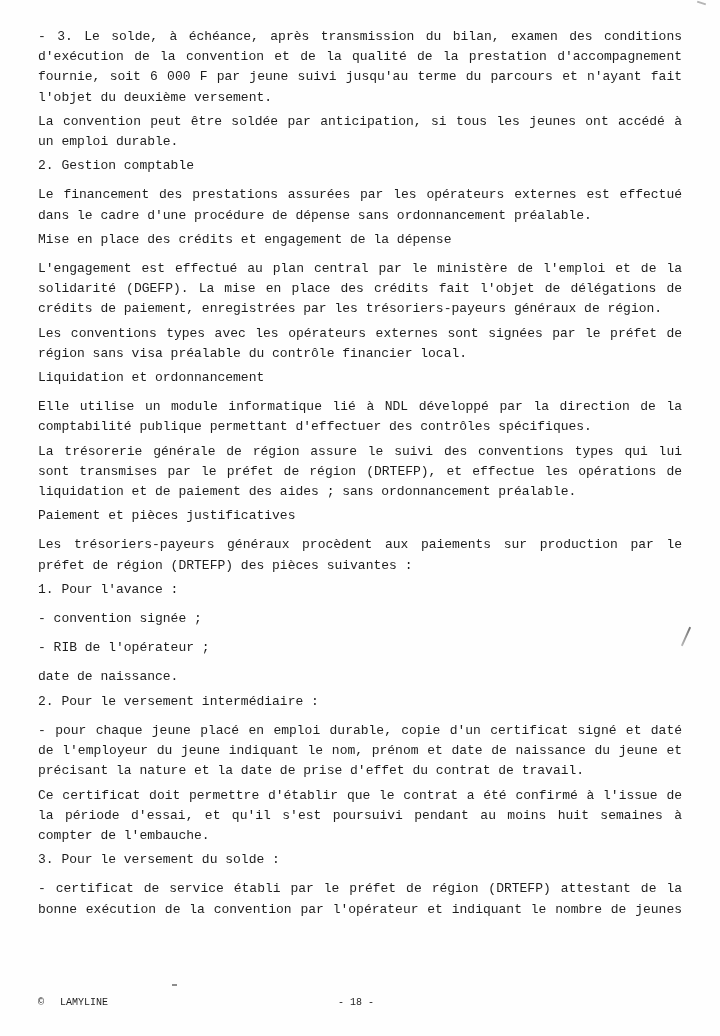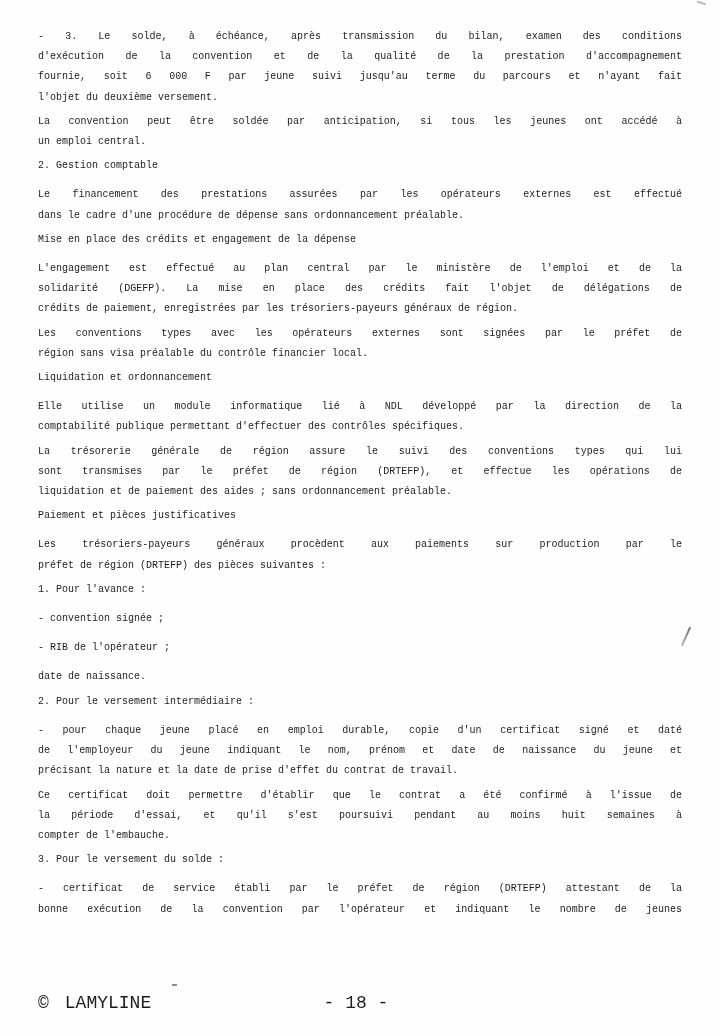--- a/index.html
+++ b/index.html
@@ -22,37 +22,37 @@
     left: 38px;
     width: 644px;
   }
   .para {
     margin: 0 0 4px 0;
   }
   .para.single {
     margin-bottom: 9px;
   }
   .line {
-    font-size: 10px;
+    font-size: 13px;
     line-height: 20.2px;
     white-space: pre-wrap;
     text-align: left;
   }
   .line.just {
     text-align: justify;
     text-align-last: justify;
     text-justify: inter-word;
   }
   .footer {
     position: absolute;
     top: 995px;
     left: 0;
     width: 700px;
     height: 20px;
-    font-size: 18px;
+    font-size: 10px;
     line-height: 16px;
   }
   .copyright {
     position: absolute;
     left: 38px;
     top: 0;
   }
   .copyright .sym {
     margin-right: 16px;
   }
@@ -100,21 +100,21 @@
 
     <div class="para">
       <div class="line just">- 3. Le solde, à échéance, après transmission du bilan, examen des conditions</div>
       <div class="line just">d'exécution de la convention et de la qualité de la prestation d'accompagnement</div>
       <div class="line just">fournie, soit 6 000 F par jeune suivi jusqu'au terme du parcours et n'ayant fait</div>
       <div class="line">l'objet du deuxième versement.</div>
     </div>
 
     <div class="para">
       <div class="line just">La convention peut être soldée par anticipation, si tous les jeunes ont accédé à</div>
-      <div class="line">un emploi central.</div>
+      <div class="line">un emploi durable.</div>
     </div>
 
 
     <div class="para single">
       <div class="line">2. Gestion comptable</div>
     </div>
 
     <div class="para">
       <div class="line just">Le financement des prestations assurées par les opérateurs externes est effectué</div>
       <div class="line">dans le cadre d'une procédure de dépense sans ordonnancement préalable.</div>

